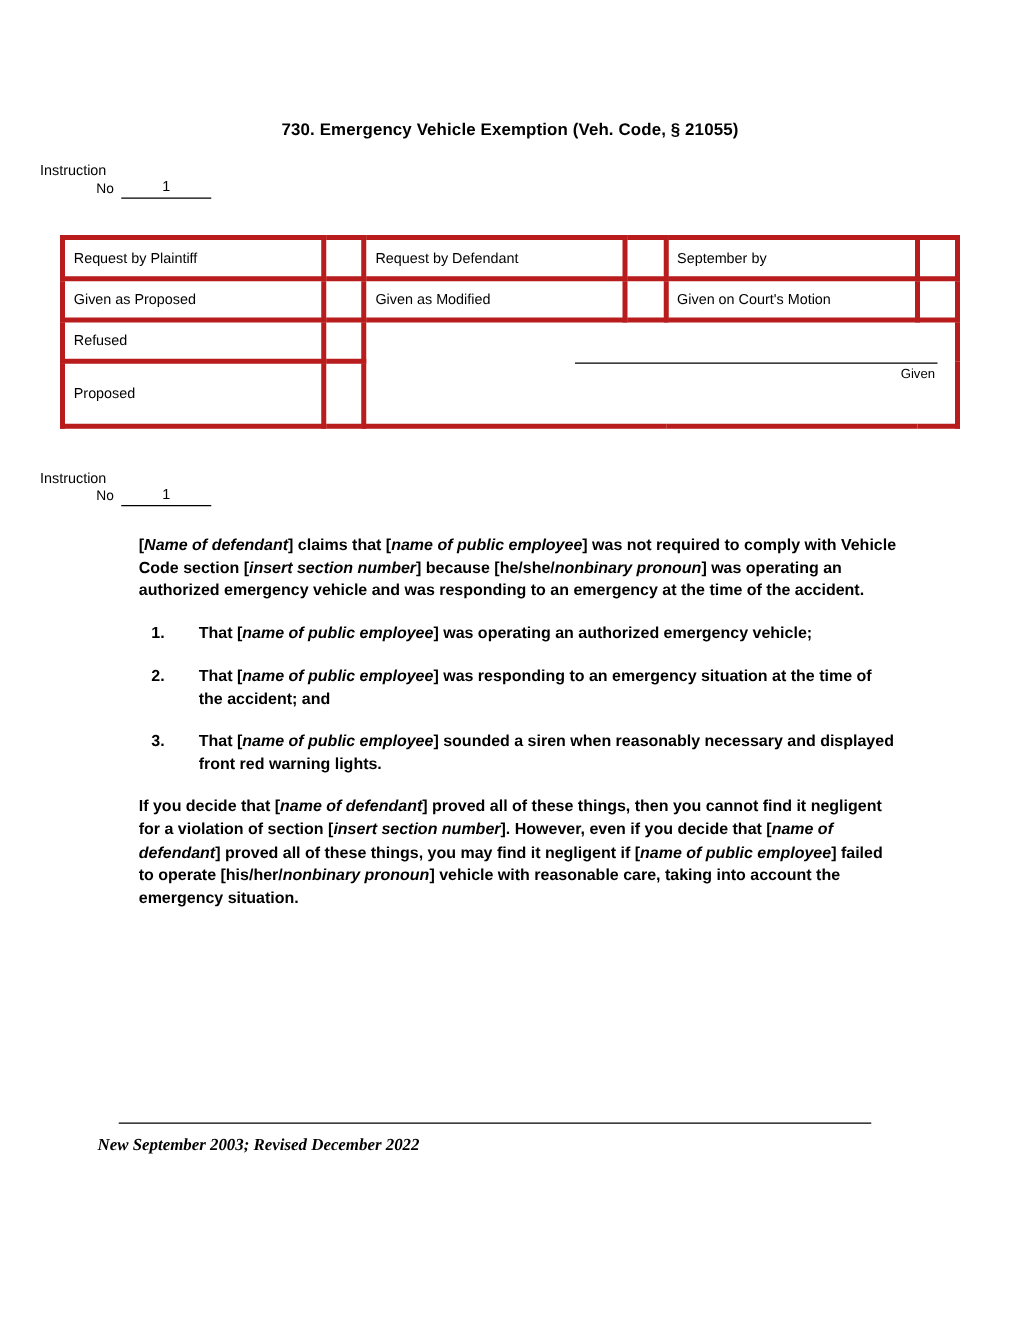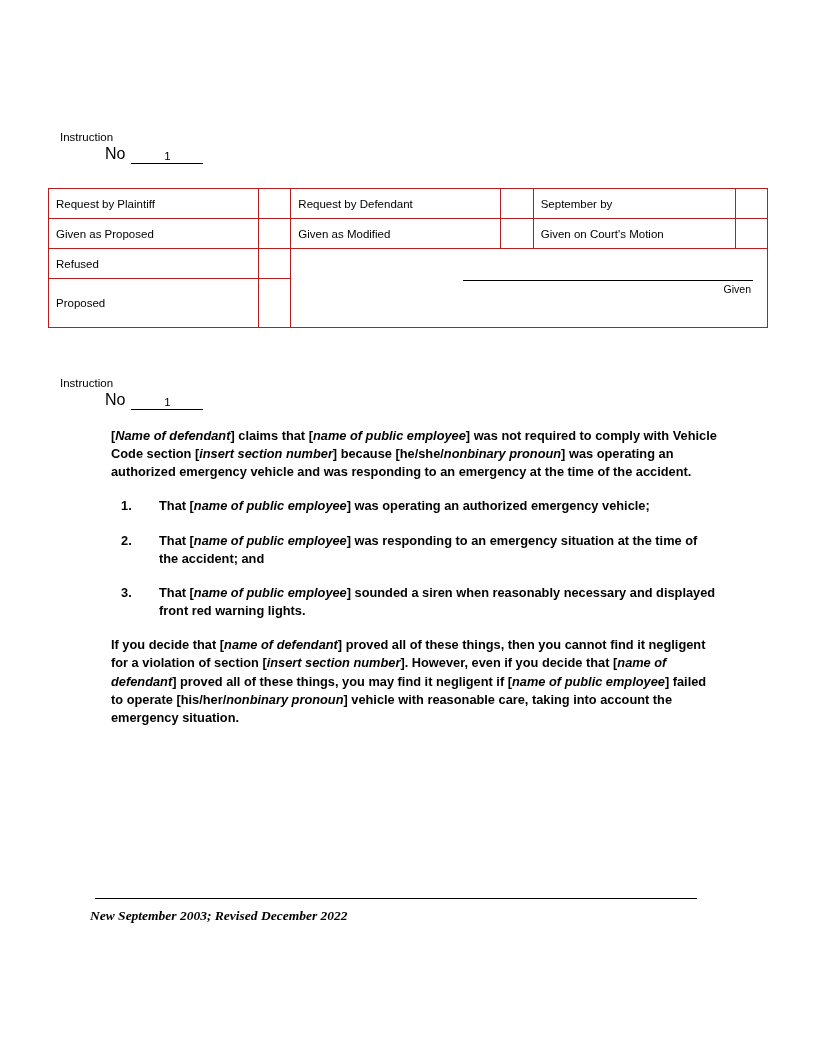--- a/index.html
+++ b/index.html
@@ -26,34 +26,34 @@
     font-size: 13.5px;
     font-weight: bold;
     margin: 0;
     padding-top: 96px;
     letter-spacing: 0.1px;
   }
 
   
   .instruction-block {
     position: absolute;
-    left: 60px;
+    left: 32px;
     font-size: 11.5px;
     line-height: 1.25;
   }
   .instruction-block .lbl {
     display: block;
   }
   .instruction-row {
     display: flex;
     align-items: flex-end;
     gap: 6px;
   }
   .instruction-row .no-label {
-    font-size: 16px;
+    font-size: 11px;
     padding-left: 45px;
   }
   .instruction-row .no-value {
     min-width: 60px;
     border-bottom: 1px solid #000;
     text-align: center;
     font-size: 11.5px;
     padding: 0 6px 1px 6px;
     line-height: 1.1;
   }
@@ -62,21 +62,21 @@
   .disposition-table {
     position: absolute;
     left: 48px;
     top: 188px;
     width: 720px;
     border-collapse: collapse;
     table-layout: fixed;
     font-size: 11.5px;
   }
   .disposition-table td {
-    border: 1px solid #b91c1c;
+    border: 4px solid #b91c1c;
     height: 29px;
     padding: 0 0 0 7px;
     vertical-align: middle;
     font-size: 11.5px;
   }
   .col-label { width: 208px; }
   .col-check { width: 32px; }
   .col-label2 { width: 208px; }
   .col-check2 { width: 32px; }
   .col-label3 { width: 200px; }
@@ -140,33 +140,34 @@
   
   .footer-rule {
     position: absolute;
     left: 95px;
     top: 898px;
     width: 602px;
     border-top: 1px solid #000;
   }
   .footer-note {
     position: absolute;
-    left: 90px;
+    left: 78px;
     top: 908px;
     font-family: "Liberation Serif", serif;
     font-style: italic;
     font-size: 13.5px;
     font-weight: bold;
   }
 </style>
 </head>
 <body>
 
 <div class="page">
 
+  <h1 class="doc-title">730. Emergency Vehicle Exemption (Veh. Code, § 21055)</h1>
 
   <div class="instruction-block" style="top:130px;">
     <span class="lbl">Instruction</span>
     <span class="instruction-row">
       <span class="no-label">No</span>
       <span class="no-value">1</span>
     </span>
   </div>
 
   <table class="disposition-table">

